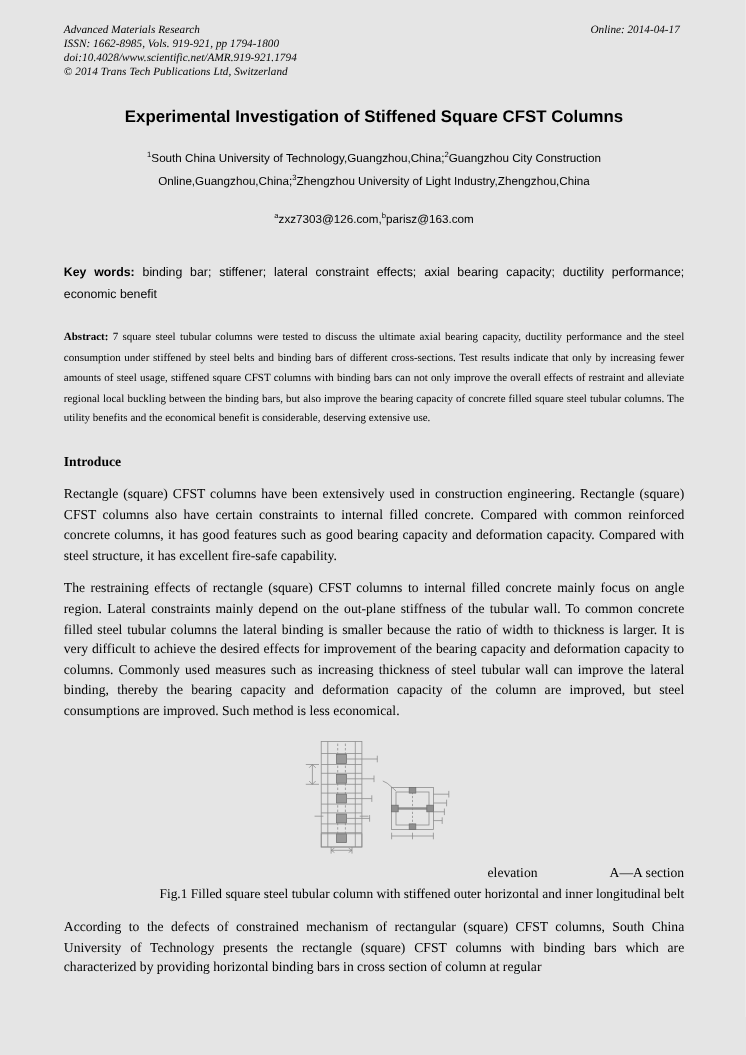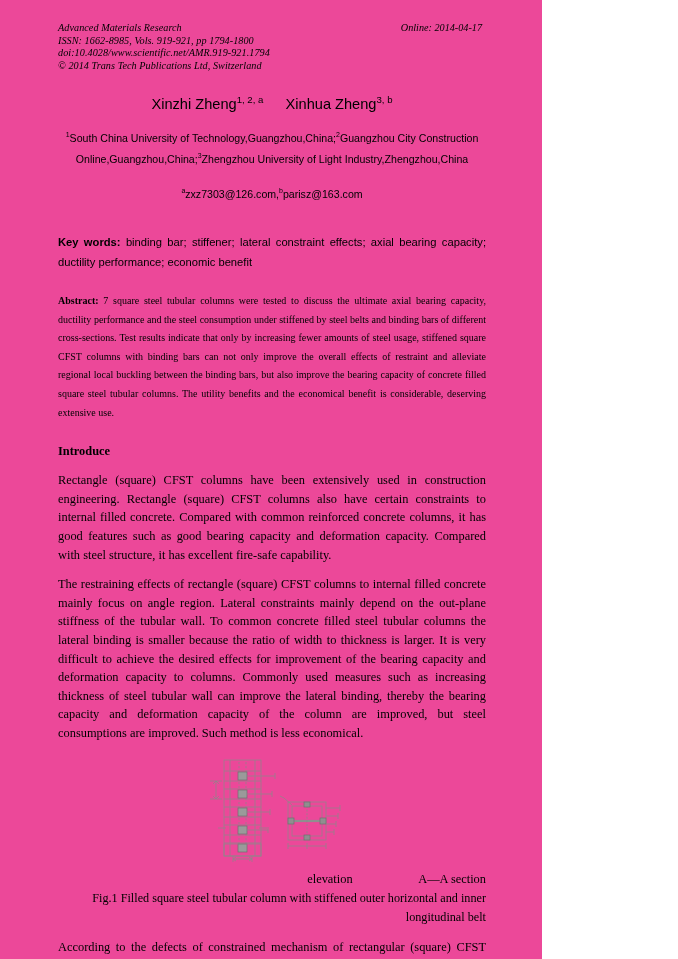--- a/index.html
+++ b/index.html
@@ -9,23 +9,23 @@
   }
   body {
     width: 678px;
     height: 959px;
     overflow: hidden;
     font-family: "Liberation Serif", "DejaVu Serif", serif;
     color: #000000;
   }
   .page {
     position: relative;
-    width: 542px;
+    width: 678px;
     height: 959px;
-    background: #ec4899;
+    background: #e5e5e5;
     box-sizing: border-box;
     padding: 22px 56px 0 58px;
   }
 
   
   .journal-header {
     position: relative;
     height: 56px;
   }
   .journal-left {
@@ -169,27 +169,23 @@
     <div class="journal-left">
       <div>Advanced Materials Research</div>
       <div>ISSN: 1662-8985, Vols. 919-921, pp 1794-1800</div>
       <div>doi:10.4028/www.scientific.net/AMR.919-921.1794</div>
       <div>© 2014 Trans Tech Publications Ltd, Switzerland</div>
     </div>
     <div class="journal-online">Online: 2014-04-17</div>
   </div>
 
   <div class="title-block">
+    <span>Experimental Investigation of Stiffened Square CFST Columns</span>
   </div>
 
-  <div class="authors">
-    <span><span>Xinzhi Zheng</span><sup>1, 2, a</sup></span>
-    <span class="sep"></span>
-    <span><span>Xinhua Zheng</span><sup>3, b</sup></span>
-  </div>
 
   <div class="affiliation">
     <span class="aff-line"><sup>1</sup><span>South China University of Technology,Guangzhou,China;</span><sup>2</sup><span>Guangzhou City Construction</span></span>
     <span class="aff-line"><span>Online,Guangzhou,China;</span><sup>3</sup><span>Zhengzhou University of Light Industry,Zhengzhou,China</span></span>
   </div>
 
   <div class="emails"><sup>a</sup><span>zxz7303@126.com,</span><sup>b</sup><span>parisz@163.com</span></div>
 
   <div class="keywords"><span class="kw-label">Key words:</span><span> binding bar; stiffener; lateral constraint effects; axial bearing capacity; ductility performance; economic benefit</span></div>
 

